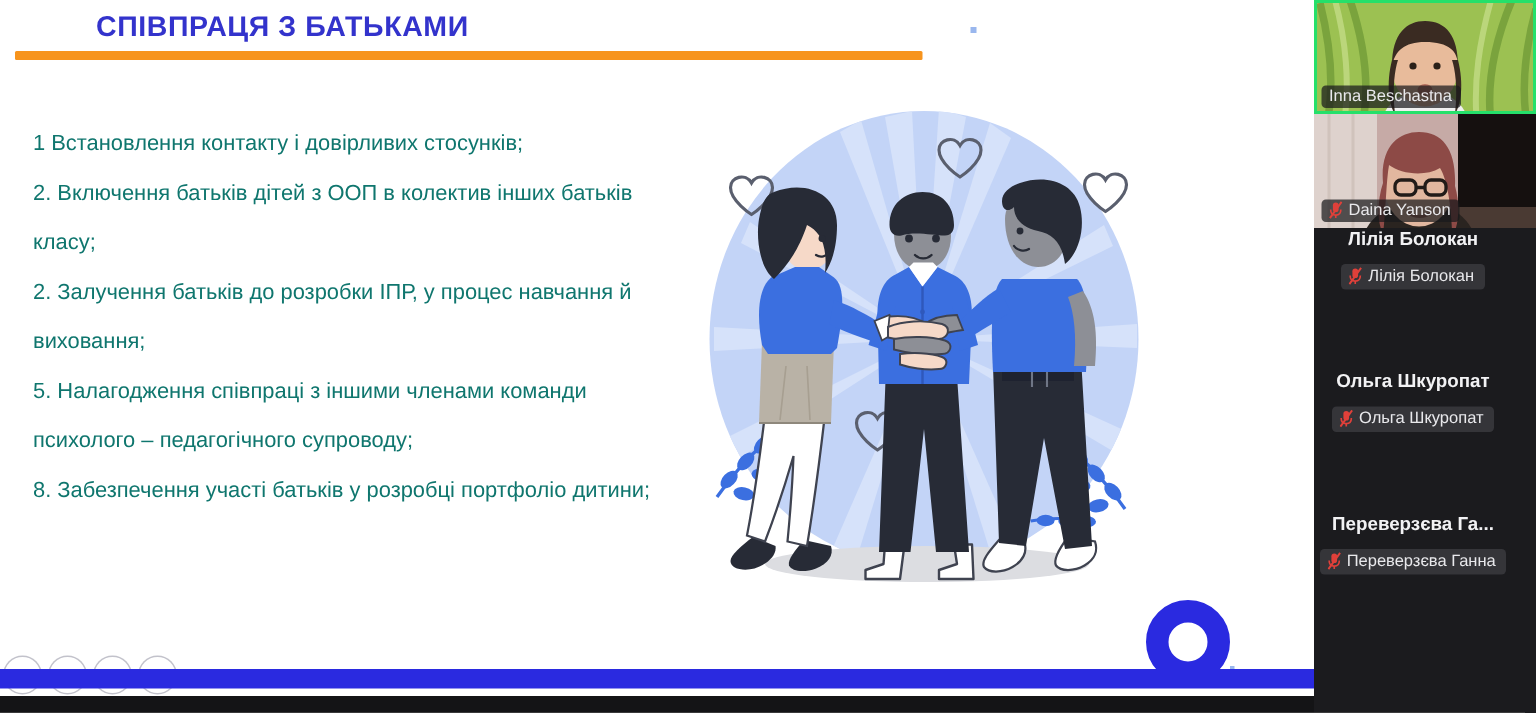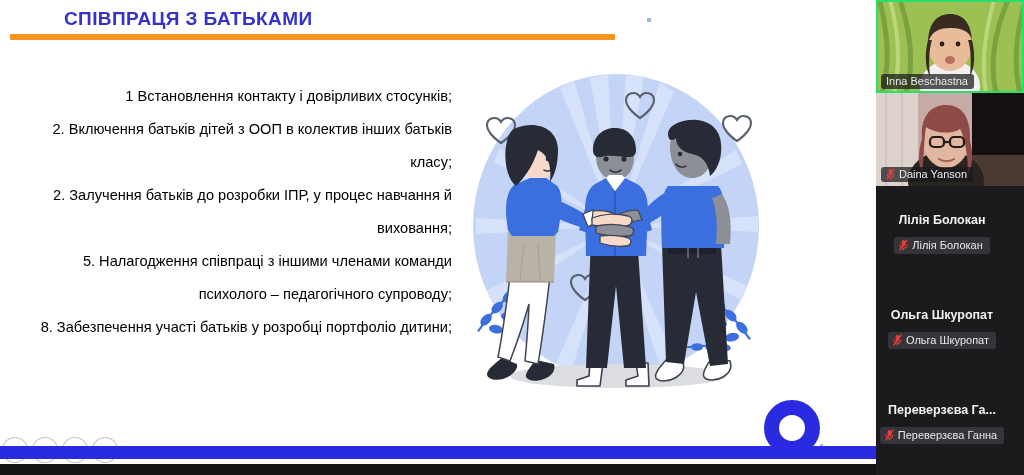--- a/index.html
+++ b/index.html
@@ -9,21 +9,21 @@
 
   
   .share{position:absolute;left:0;top:0;width:876px;height:475px;background:#1c1c1e;overflow:hidden;}
   .slide{position:absolute;left:0;top:0;width:876px;height:464px;background:#ffffff;overflow:hidden;padding-left:28px;}
 
   .slide-title{position:absolute;left:64px;top:8px;font-size:19px;font-weight:bold;
        letter-spacing:.4px;color:#3333cc;white-space:nowrap;}
   .title-rule{position:absolute;left:10px;top:34px;width:605px;height:6px;background:#f7941d;border-radius:1px;}
 
   .bullets{position:absolute;left:22px;top:80px;width:430px;}
-  .bullet{font-size:14.6px;color:#000000;line-height:33px;white-space:pre-wrap;text-align:right;}
+  .bullet{font-size:14.6px;color:#0f766e;line-height:33px;white-space:pre-wrap;}
 
   
   .illu{position:absolute;left:440px;top:58px;width:345px;height:355px;}
   .illu svg{display:block;width:100%;height:100%;}
 
   .ring{position:absolute;left:764px;top:400px;width:56px;height:56px;border-radius:50%;
         border:15px solid #2a2ae0;box-sizing:border-box;}
   .speck{position:absolute;left:647px;top:18px;width:4px;height:4px;background:#9ab7ee;}
   .speck2{position:absolute;left:820px;top:444px;width:3px;height:3px;background:#9ab7ee;}
 
@@ -32,31 +32,31 @@
   .ctrls{position:absolute;left:2px;top:437px;display:flex;gap:4px;align-items:center;}
   .ctrl{width:24px;height:24px;border-radius:50%;border:1px solid rgba(120,120,140,.45);
         display:flex;align-items:center;justify-content:center;color:rgba(110,110,130,.5);
         font-size:11px;background:rgba(255,255,255,.25);}
 
   .sharebar{position:absolute;left:0;top:464px;width:876px;height:11px;background:#141416;}
 
   
   .rail{position:absolute;left:876px;top:0;width:148px;height:475px;background:#1b1b1e;}
 
-  .tile{position:relative;width:148px;height:93px;overflow:hidden;background:#000;}
+  .tile{position:relative;width:148px;height:76px;overflow:hidden;background:#000;}
   .tile.active{outline:2px solid #25e06a;outline-offset:-2px;}
   .tile .nametag{position:absolute;left:5px;bottom:4px;display:flex;align-items:center;gap:4px;
         background:rgba(25,25,28,.72);border-radius:3px;padding:1px 6px 2px 5px;
         font-size:11px;color:#e9e9ec;white-space:nowrap;max-width:138px;overflow:hidden;}
 
   .mic{position:relative;width:9px;height:12px;flex:none;}
   .mic svg{display:block;width:9px;height:12px;}
 
   .pslot{position:relative;width:132px;height:95px;display:flex;flex-direction:column;
-         align-items:center;justify-content:center;gap:10px;}
+         align-items:center;gap:10px;}
   .pname{font-size:12.5px;font-weight:bold;color:#f2f2f4;text-align:center;
          max-width:140px;overflow:hidden;white-space:nowrap;text-overflow:ellipsis;}
   .ptag{display:flex;align-items:center;gap:4px;background:rgba(58,58,62,.85);
         border-radius:3px;padding:2px 7px 3px 5px;font-size:11px;color:#e9e9ec;white-space:nowrap;}
 </style>
 </head>
 <body>
 
 <div class="app">
 

